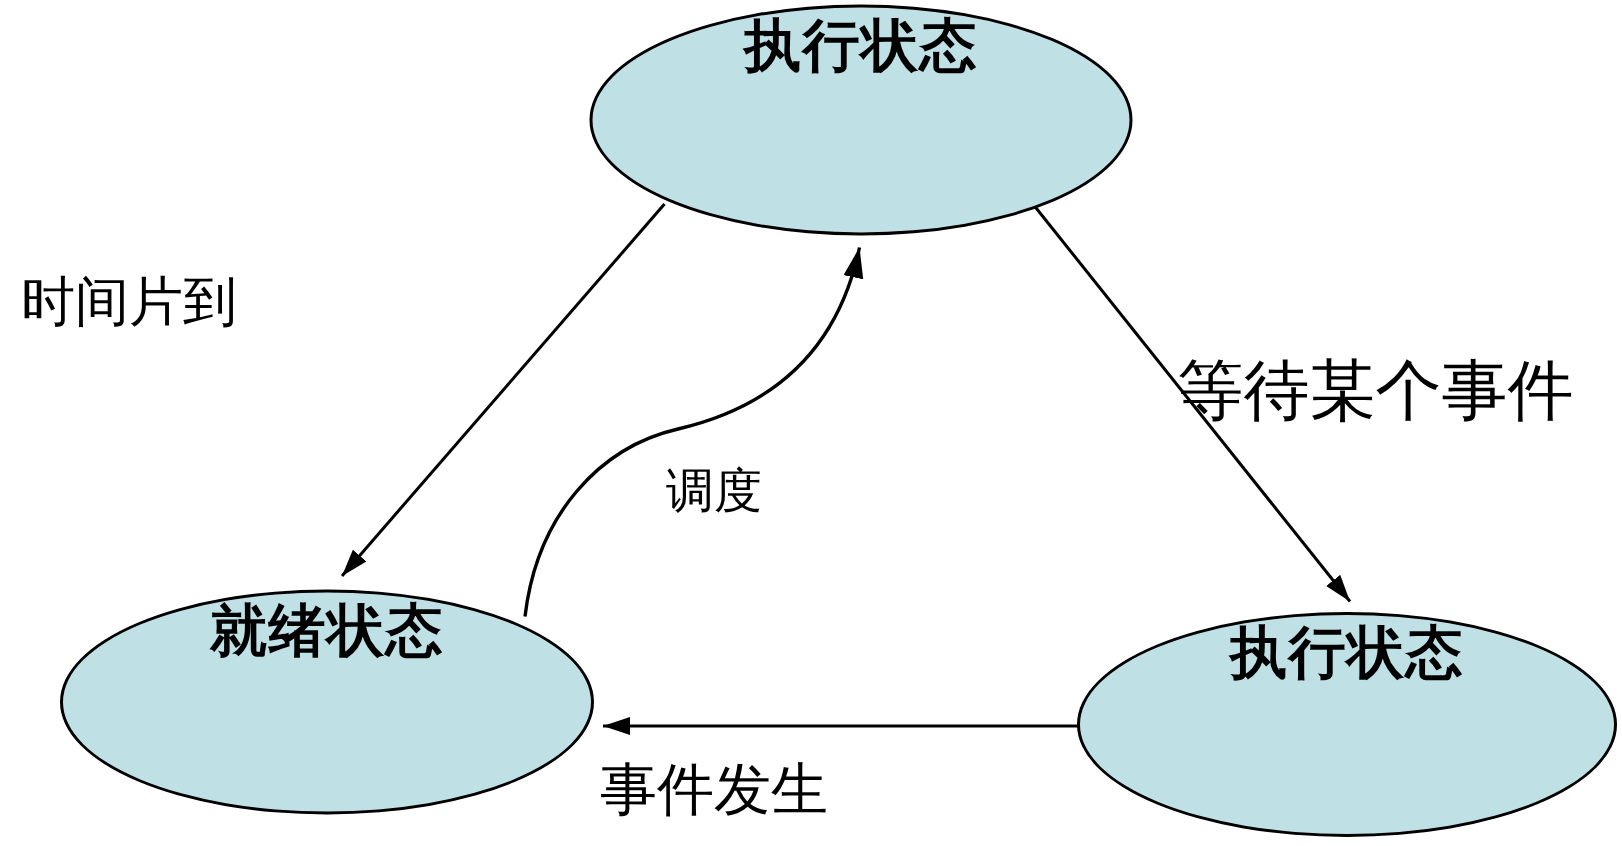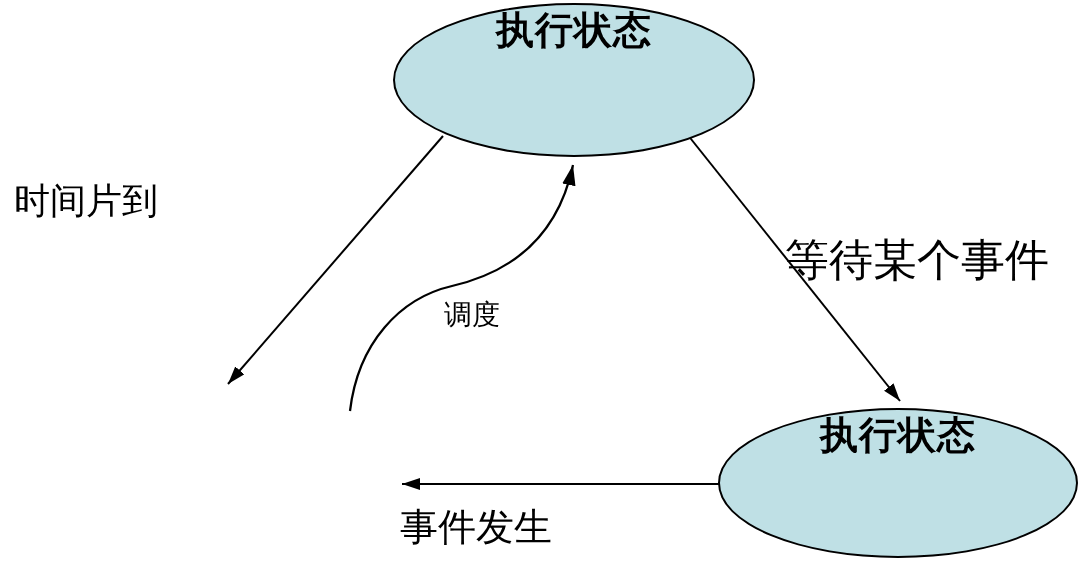--- a/index.html
+++ b/index.html
@@ -48,21 +48,21 @@
 
   .edge-label {
     position: absolute;
     font-family: "Liberation Serif", "DejaVu Serif", serif;
     color: #000000;
     white-space: nowrap;
     z-index: 3;
     line-height: 1;
   }
   .label-time-slice  { left: 14px;  top: 183px; font-size: 36px; }
-  .label-dispatch    { left: 444px; top: 301px; font-size: 28px; }
+  .label-dispatch    { left: 444px; top: 311px; font-size: 32px; }
   .label-wait-event  { left: 785px; top: 213px; font-size: 44px; margin-top: 26px; }
   .label-event-occur { left: 400px; top: 508px; font-size: 38px; }
 </style>
 </head>
 <body>
 
 <div class="canvas">
 
   <svg class="arrow-layer" viewBox="0 0 1081 564" xmlns="http://www.w3.org/2000/svg">
     <defs>
@@ -77,20 +77,23 @@
 
     <path d="M 687 134 L 900 401" fill="none" stroke="#000000" stroke-width="2" marker-end="url(#arrowhead)"></path>
 
     <path d="M 720 484 L 402 484" fill="none" stroke="#000000" stroke-width="2" marker-end="url(#arrowhead)"></path>
   </svg>
 
   <div class="state-node node-running">
     <span class="node-label">执行状态</span>
   </div>
 
+  <div class="state-node node-ready">
+    <span class="node-label">就绪状态</span>
+  </div>
 
   <div class="state-node node-blocked">
     <span class="node-label">执行状态</span>
   </div>
 
   <div class="edge-label label-time-slice">时间片到</div>
 
   <div class="edge-label label-dispatch">调度</div>
 
   <div class="edge-label label-wait-event">等待某个事件</div>

